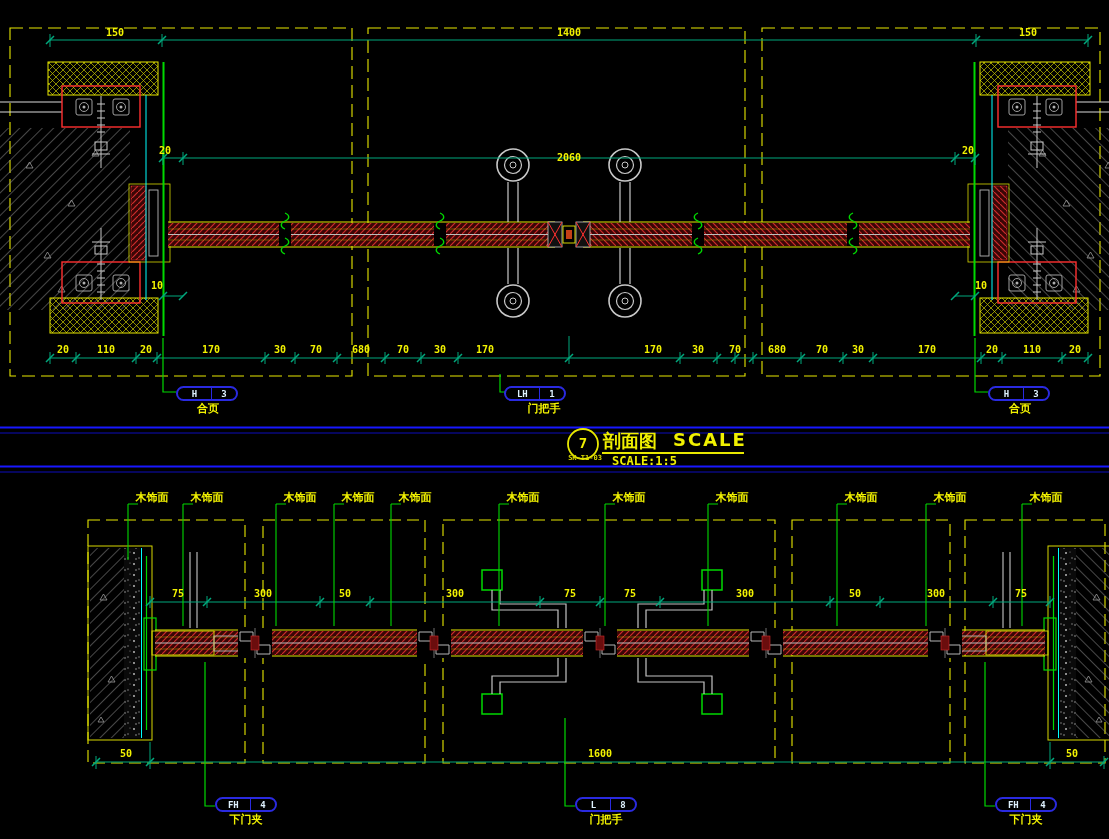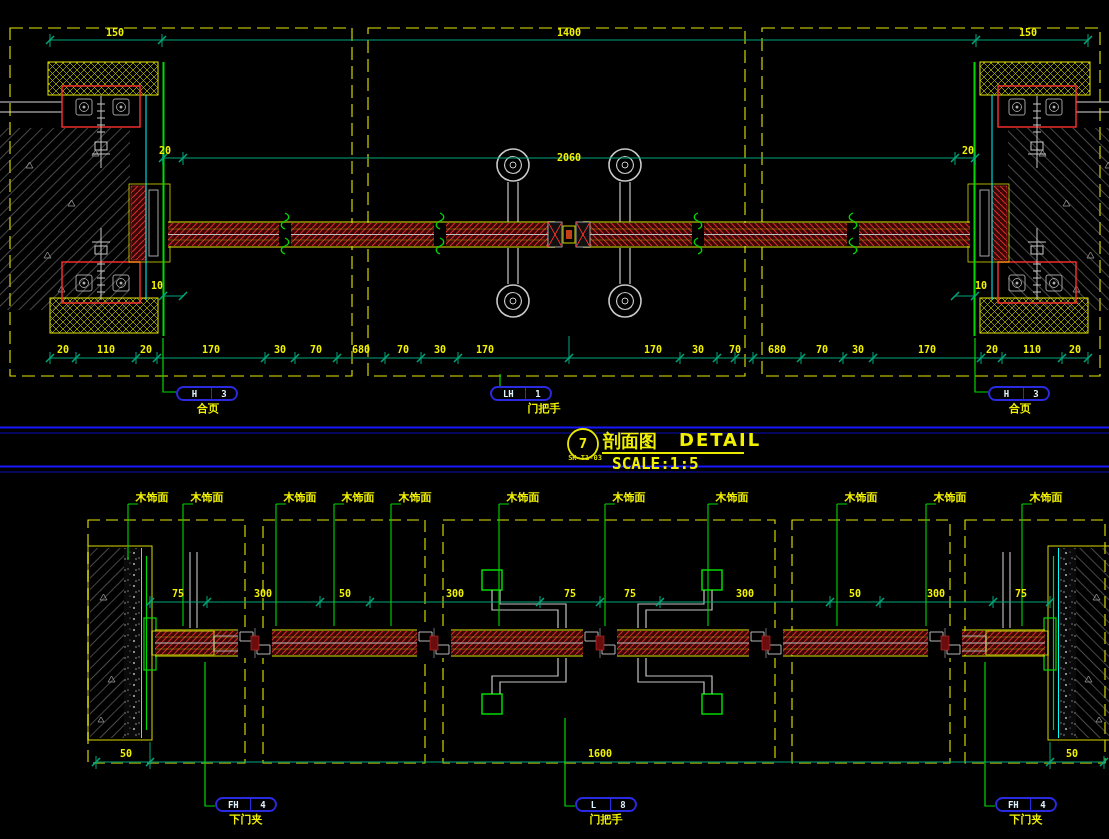--- a/index.html
+++ b/index.html
@@ -9,24 +9,24 @@
   .dim{position:absolute;transform:translateX(-50%);color:#f2f200;font-size:10px;font-weight:bold;
        white-space:nowrap;line-height:11px;letter-spacing:0px;}
   .cnlabel{position:absolute;transform:translateX(-50%);color:#f2f200;font-size:11px;font-weight:bold;
        white-space:nowrap;line-height:12px;font-family:"DejaVu Sans",sans-serif;}
   .tag-oval{position:absolute;width:62px;height:15px;border:2px solid #2a2ae0;border-radius:9px;
        display:flex;align-items:stretch;background:#000;box-sizing:border-box;}
   .tag-code{flex:1.35;display:flex;align-items:center;justify-content:center;color:#dff2ff;
        font-size:9px;font-weight:bold;border-right:1.5px solid #2a2ae0;}
   .tag-num{flex:1;display:flex;align-items:center;justify-content:center;color:#dff2ff;
        font-size:9px;font-weight:bold;}
-  .title-row{position:absolute;left:603px;top:429px;display:flex;gap:22px;color:#f0f000;
+  .title-row{position:absolute;left:603px;top:429px;display:flex;gap:16px;color:#f0f000;
        font-size:18px;font-weight:bold;font-family:"DejaVu Sans",sans-serif;white-space:nowrap;}
   .title-underline{position:absolute;left:602px;top:452px;width:142px;height:2px;background:#e8e800;}
-  .scale-text{position:absolute;left:612px;top:454px;color:#f0f000;font-size:16px;font-weight:bold;}
+  .scale-text{position:absolute;left:612px;top:454px;color:#f0f000;font-size:12px;font-weight:bold;}
   .detail-num{position:absolute;left:583px;top:435px;transform:translateX(-50%);color:#f0f000;
        font-size:14px;font-weight:bold;}
   .detail-code{position:absolute;left:585px;top:454px;transform:translateX(-50%);color:#d8d800;
        font-size:7px;font-weight:bold;letter-spacing:0;}
 </style>
 </head>
 <body>
 
 <div class="stage">
 
@@ -273,36 +273,36 @@
 <span class="dim" style="left:927px;top:344px">170</span>
 <span class="dim" style="left:992px;top:344px">20</span>
 <span class="dim" style="left:1032px;top:344px">110</span>
 <span class="dim" style="left:1075px;top:344px">20</span>
 
 <div class="tag-oval" style="left:176px;top:386px">
   <span class="tag-code">H</span>
   <span class="tag-num">3</span>
 </div>
 <span class="cnlabel" style="left:208px;top:403px">合页</span>
-<div class="tag-oval" style="left:490px;top:386px">
+<div class="tag-oval" style="left:504px;top:386px">
   <span class="tag-code">LH</span>
   <span class="tag-num">1</span>
 </div>
 <span class="cnlabel" style="left:544px;top:403px">门把手</span>
 <div class="tag-oval" style="left:988px;top:386px">
   <span class="tag-code">H</span>
   <span class="tag-num">3</span>
 </div>
 <span class="cnlabel" style="left:1020px;top:403px">合页</span>
 
 <span class="detail-num">7</span>
 <span class="detail-code">SK-T1-03</span>
 <div class="title-row">
   <span>剖面图</span>
-  <span style="letter-spacing:2px">DETAIL</span>
+  <span style="letter-spacing:2px">SCALE</span>
 </div>
 <div class="title-underline"></div>
 <span class="scale-text">SCALE:1:5</span>
 
 <span class="cnlabel" style="left:152px;top:492px">木饰面</span>
 <span class="cnlabel" style="left:207px;top:492px">木饰面</span>
 <span class="cnlabel" style="left:300px;top:492px">木饰面</span>
 <span class="cnlabel" style="left:358px;top:492px">木饰面</span>
 <span class="cnlabel" style="left:415px;top:492px">木饰面</span>
 <span class="cnlabel" style="left:523px;top:492px">木饰面</span>

